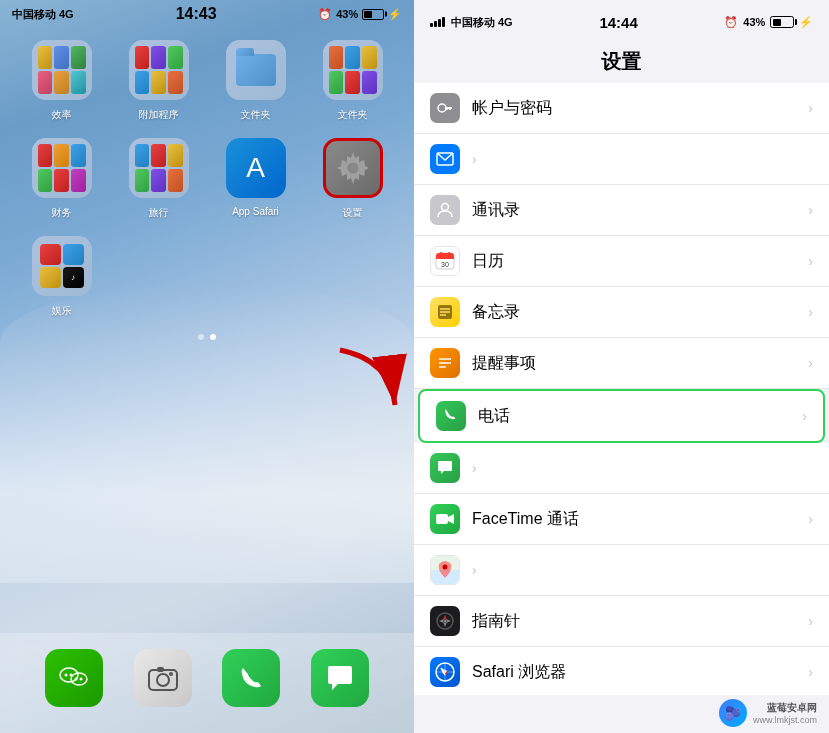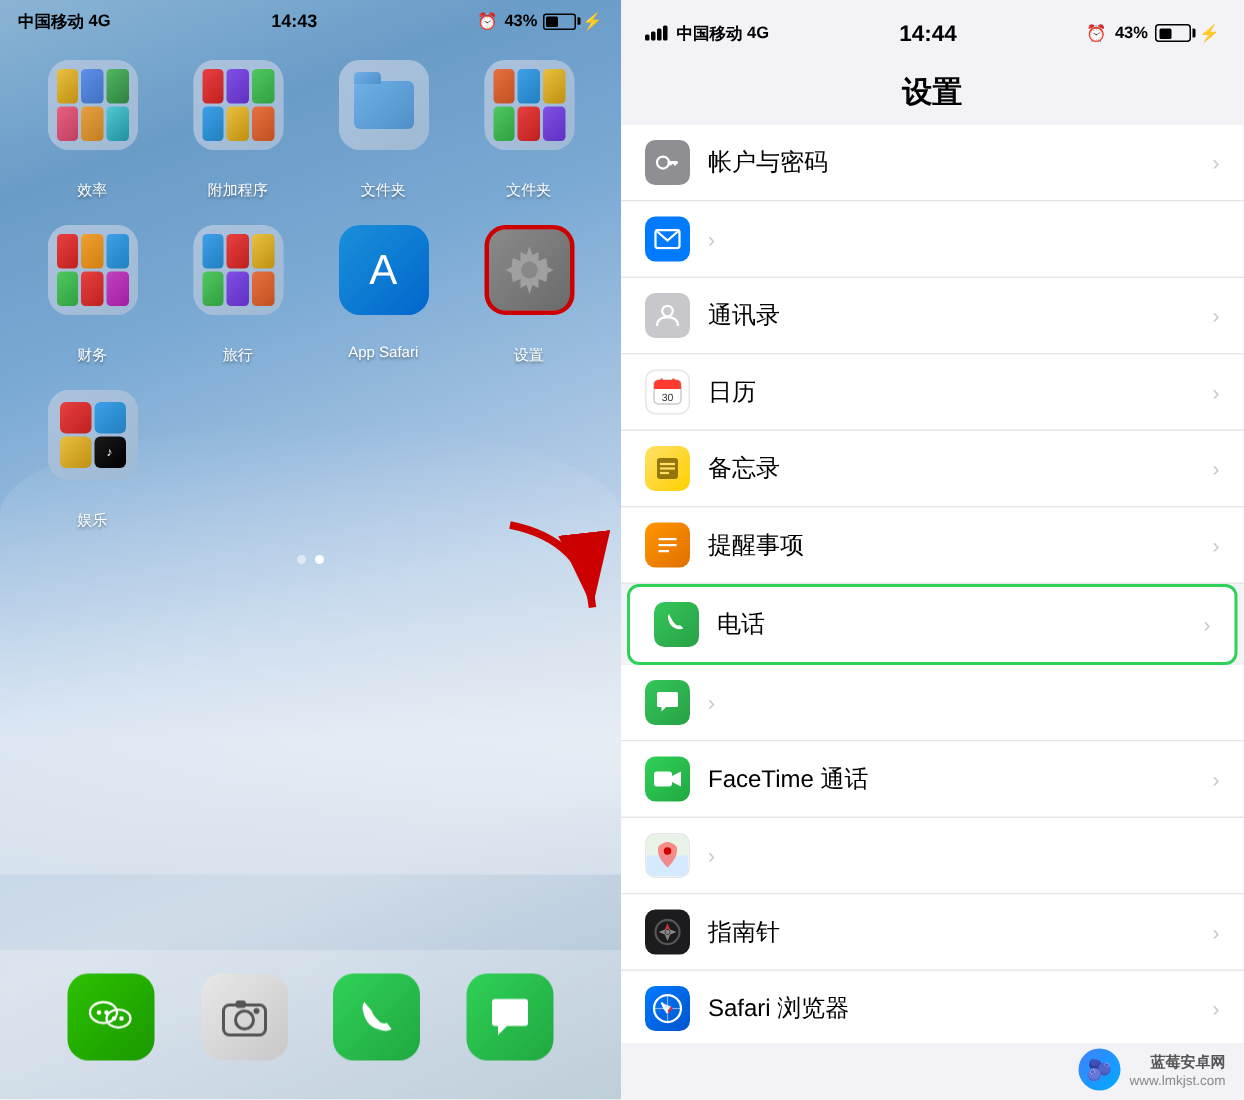--- a/index.html
+++ b/index.html
@@ -77,21 +77,21 @@
       grid-template-columns: repeat(4, 1fr);
       gap: 14px;
       position: relative;
       z-index: 2;
     }
 
     .app-item {
       display: flex;
       flex-direction: column;
       align-items: center;
-      gap: 20px;
+      gap: 8px;
     }
 
     .app-icon {
       width: 60px;
       height: 60px;
       border-radius: 14px;
       display: flex;
       align-items: center;
       justify-content: center;
       font-size: 10px;
@@ -326,21 +326,21 @@
 </head>
 <body>
 
 <div class="phone-left">
 
   <div class="status-bar-left">
     <div class="status-left-info">
       <span>中国移动</span>
       <span>4G</span>
     </div>
-    <div style="font-size:12px;font-weight:700;">14:43</div>
+    <div style="font-size:16px;font-weight:700;">14:43</div>
     <div class="status-right-info">
       <span>⏰</span>
       <span>43%</span>
       <div class="battery-icon-left">
         <div class="battery-fill-left"></div>
       </div>
       <span>⚡</span>
     </div>
   </div>
 

